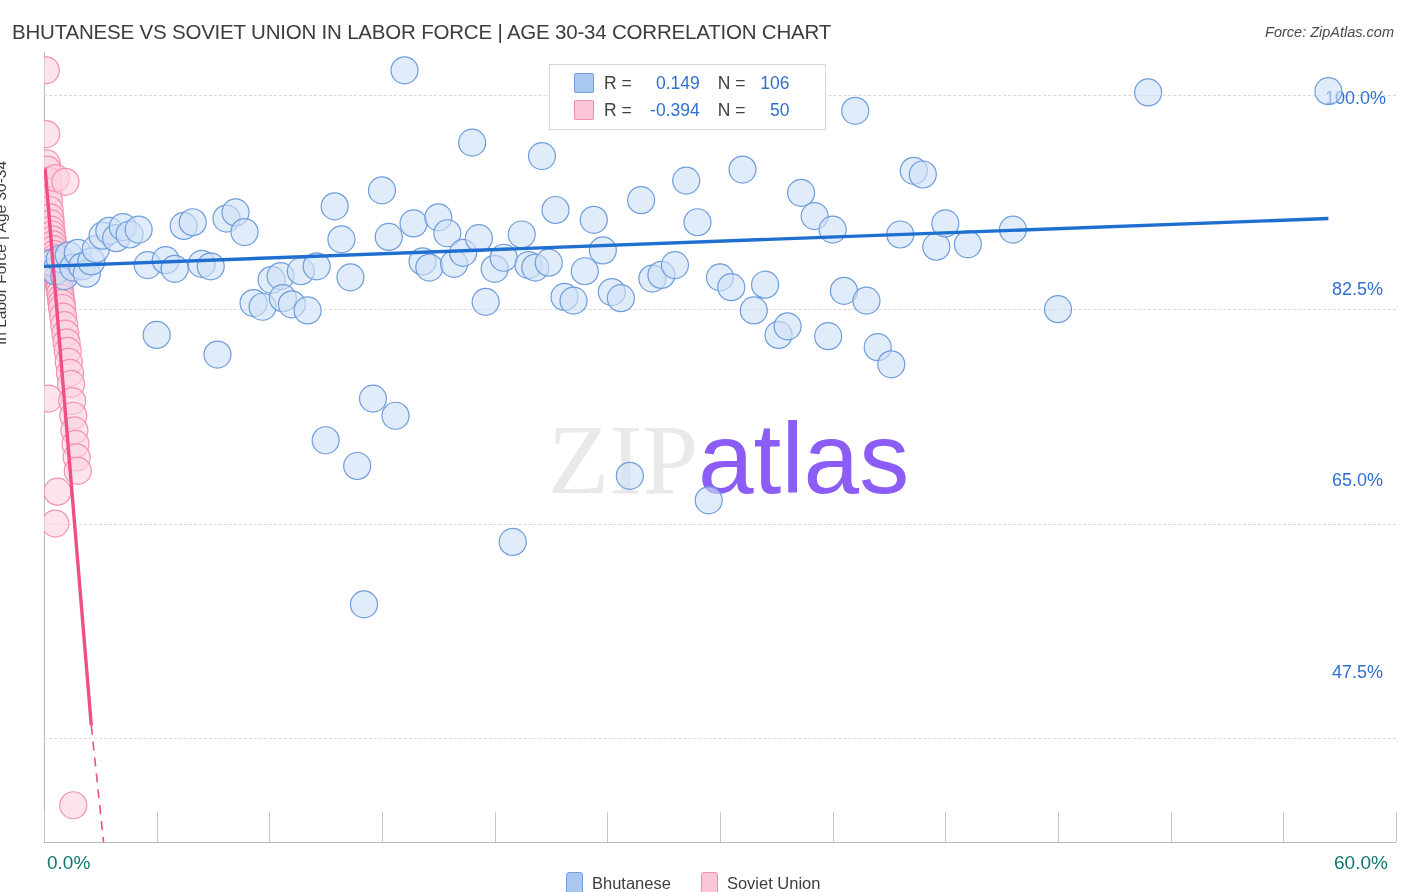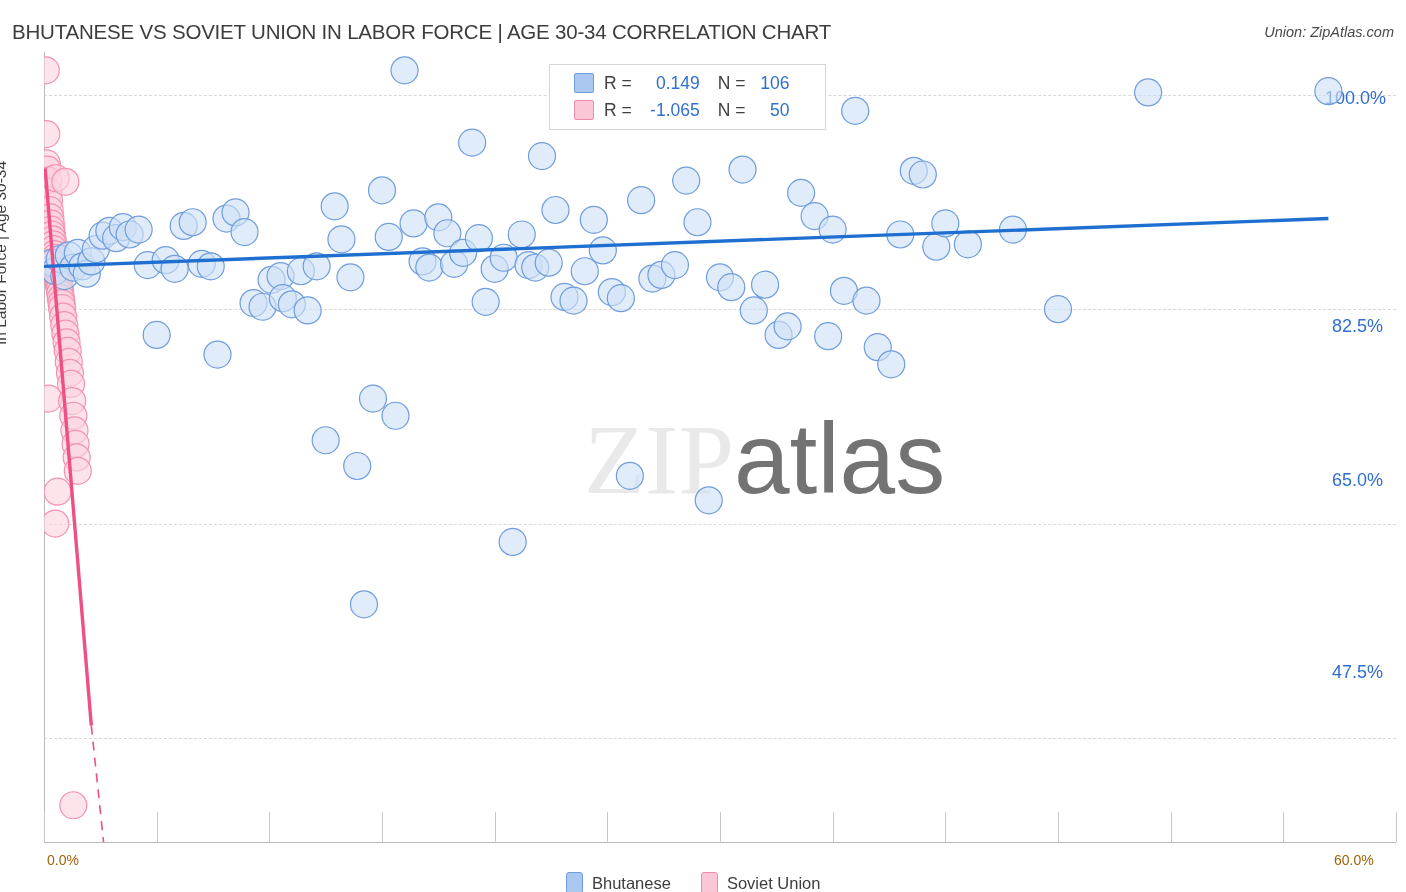--- a/index.html
+++ b/index.html
@@ -78,22 +78,22 @@
   }
   .ylabel-txt {
     position: absolute;
     font-size: 18px;
     color: #2f6fd0;
     white-space: nowrap;
   }
   .xlabel-txt {
     position: absolute;
     top: 852px;
-    font-size: 14px;
-    color: #a16207;
+    font-size: 19px;
+    color: #0f766e;
     white-space: nowrap;
   }
   .axis-title {
     position: absolute;
     left: -8px;
     top: 345px;
     width: 260px;
     transform: rotate(-90deg);
     transform-origin: left top;
     font-size: 15.5px;
@@ -107,25 +107,24 @@
     top: 408px;
     font-size: 100px;
     line-height: 100px;
     white-space: nowrap;
     pointer-events: none;
     user-select: none;
   }
   .wm-zip {
     font-family: "Liberation Serif", serif;
     color: #e9e9e9;
-    margin-left: 36px;
   }
   .wm-atlas {
     font-family: "Liberation Sans", sans-serif;
-    color: #737373;
+    color: #8b5cf6;
     text-align: center;
   }
   
   svg.layer {
     position: absolute;
     left: 0;
     top: 0;
     width: 1406px;
     height: 892px;
     overflow: visible;
@@ -192,21 +191,21 @@
     color: #3d3d3d;
     margin-right: 30px;
   }
 </style>
 </head>
 <body>
 
 <div id="root">
 
   <div class="title">BHUTANESE VS SOVIET UNION IN LABOR FORCE | AGE 30-34 CORRELATION CHART</div>
-  <div class="source">Union: ZipAtlas.com</div>
+  <div class="source">Force: ZipAtlas.com</div>
 
   <div class="watermark">
     <span class="wm-zip">ZIP</span><span class="wm-atlas">atlas</span>
   </div>
 
   <div class="axis-left"></div>
   <div class="axis-bottom"></div>
   <div class="plot" id="plot">
       <div class="gridline" style="top: 42.8682px;"></div>
       <div class="gridline" style="top: 257.209px;"></div>
@@ -221,21 +220,21 @@
       <div class="tick" style="left: 676px; top: 760px;"></div>
       <div class="tick" style="left: 788.667px; top: 760px;"></div>
       <div class="tick" style="left: 901.333px; top: 760px;"></div>
       <div class="tick" style="left: 1014px; top: 760px;"></div>
       <div class="tick" style="left: 1126.67px; top: 760px;"></div>
       <div class="tick" style="left: 1239.33px; top: 760px;"></div>
       <div class="tick" style="left: 1352px; top: 760px;"></div>
     </div>
 
   <div class="ylabel-txt" style="left:1325px; top:88px;">100.0%</div>
-  <div class="ylabel-txt" style="left:1332px; top:279px;margin-top:37px;">82.5%</div>
+  <div class="ylabel-txt" style="left:1332px; top:279px;">82.5%</div>
   <div class="ylabel-txt" style="left:1332px; top:470px;">65.0%</div>
   <div class="ylabel-txt" style="left:1332px; top:662px;">47.5%</div>
 
   <div class="xlabel-txt" style="left:47px;">0.0%</div>
   <div class="xlabel-txt" style="left:1334px;">60.0%</div>
 
   <div class="axis-title">In Labor Force | Age 30-34</div>
 
   <svg class="layer" id="svg">
       <clipPath id="plotclip">
@@ -412,21 +411,21 @@
       <span class="sw sw-blue"></span>
       <span class="lg-k">R =</span>
       <span class="lg-v rv">0.149</span>
       <span class="lg-sp"></span>
       <span class="lg-k">N =</span>
       <span class="lg-v nv">106</span>
     </div>
     <div class="legend-row r2">
       <span class="sw sw-pink"></span>
       <span class="lg-k">R =</span>
-      <span class="lg-v rv">-1.065</span>
+      <span class="lg-v rv">-0.394</span>
       <span class="lg-sp"></span>
       <span class="lg-k">N =</span>
       <span class="lg-v nv">50</span>
     </div>
   </div>
 
   <div class="blegend" style="left:566px;">
     <span class="sw sw-blue"></span>
     <span class="lbl">Bhutanese</span>
     <span class="sw sw-pink"></span>

